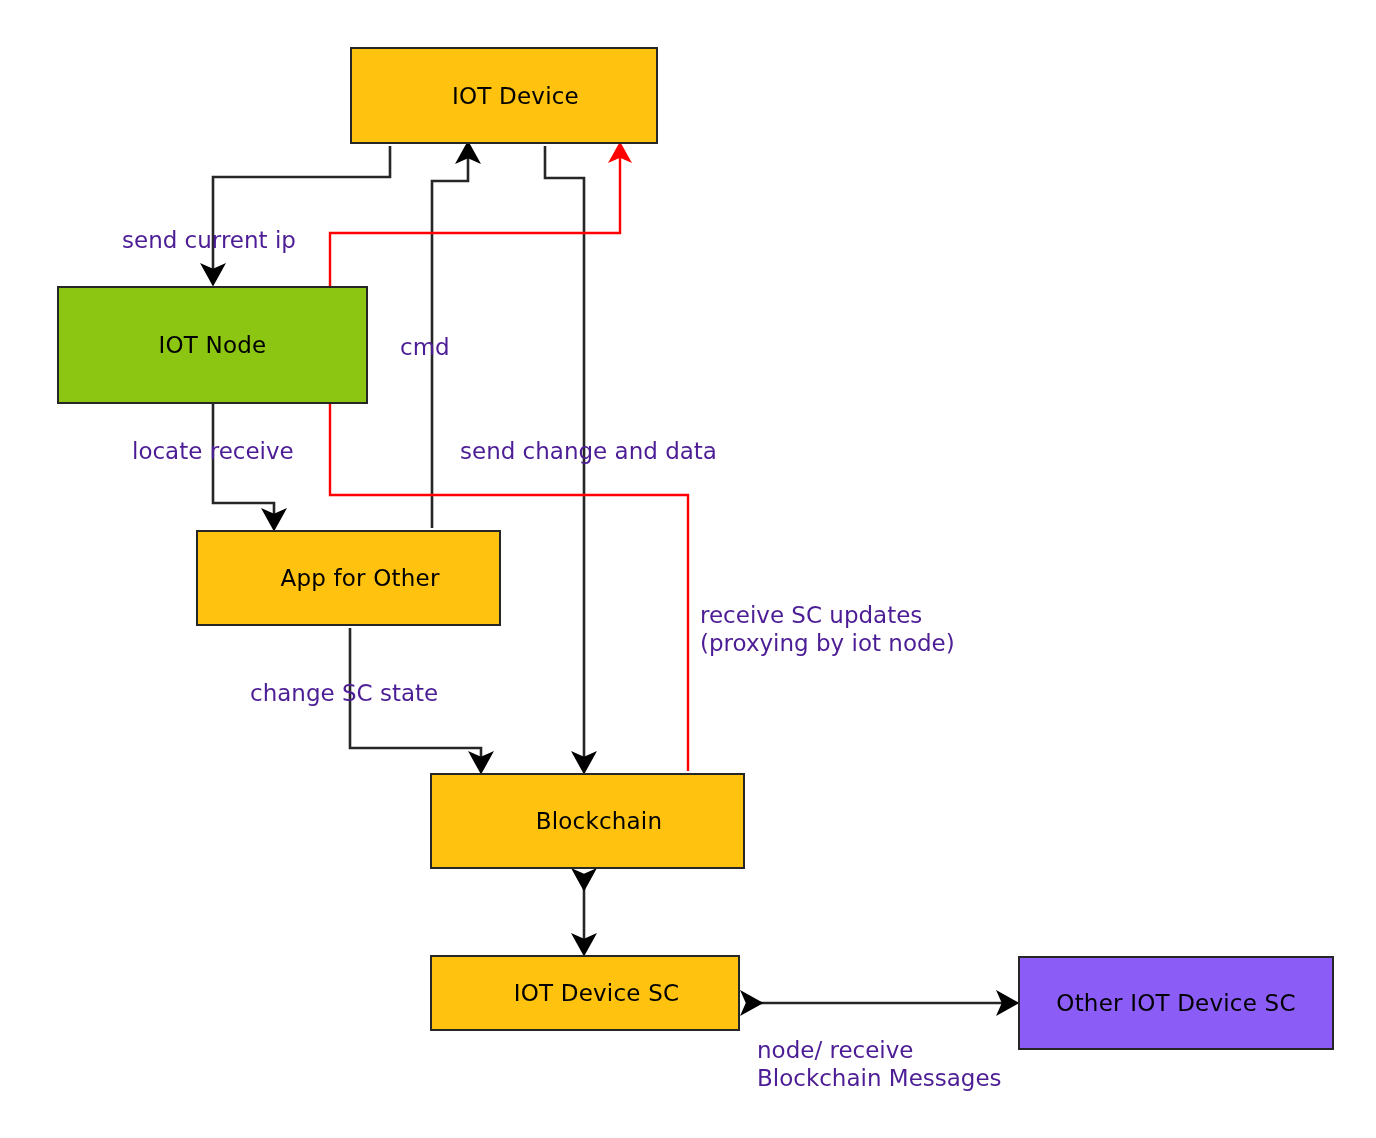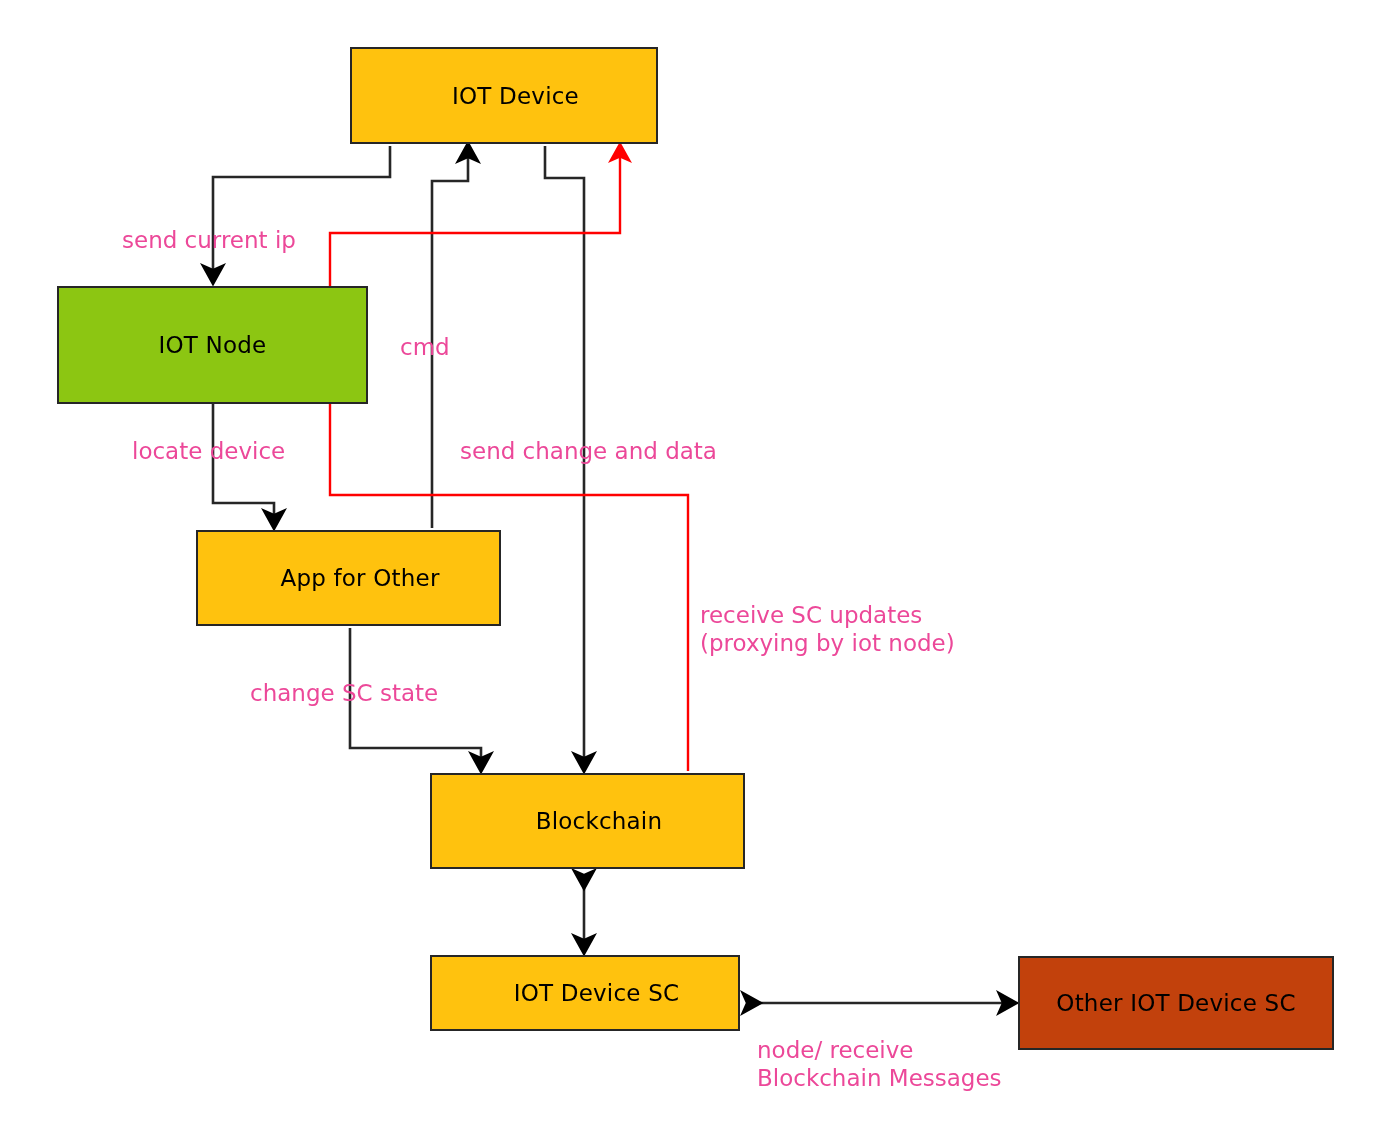--- a/index.html
+++ b/index.html
@@ -33,25 +33,25 @@
     align-items: center;
     justify-content: center;
     text-align: center;
     color: #000000;
     font-size: 23px;
     letter-spacing: 0.2px;
     z-index: 3;
   }
   .node-orange { background: #FFC20E; padding-left: 23px; }
   .node-green  { background: #8CC612; }
-  .node-yellow { background: #c2410c; }
+  .node-yellow { background: #8b5cf6; }
 
   .edge-label {
     position: absolute;
-    color: #ec4899;
+    color: #4c1d95;
     font-size: 23px;
     line-height: 1.22;
     white-space: pre;
     z-index: 4;
     background: transparent;
   }
   .edge-label.center { text-align: left; }
 </style>
 </head>
 <body>
@@ -112,21 +112,21 @@
   </div>
 
   <div class="node node-yellow" style="left:1018px; top:956px; width:316px; height:94px;">
     <span>Other IOT Device SC</span>
   </div>
 
   <div class="edge-label" style="left:122px; top:226px;">send current ip</div>
 
   <div class="edge-label" style="left:400px; top:333px;">cmd</div>
 
-  <div class="edge-label" style="left:132px; top:437px;">locate device</div>
+  <div class="edge-label" style="left:132px; top:437px;">locate receive</div>
 
   <div class="edge-label" style="left:460px; top:437px;">send change and data</div>
 
   <div class="edge-label center" style="left:700px; top:601px;">receive SC updates
 (proxying by iot node)</div>
 
   <div class="edge-label" style="left:250px; top:679px;">change SC state</div>
 
   <div class="edge-label center" style="left:757px; top:1036px;">node/ receive
 Blockchain Messages</div>

